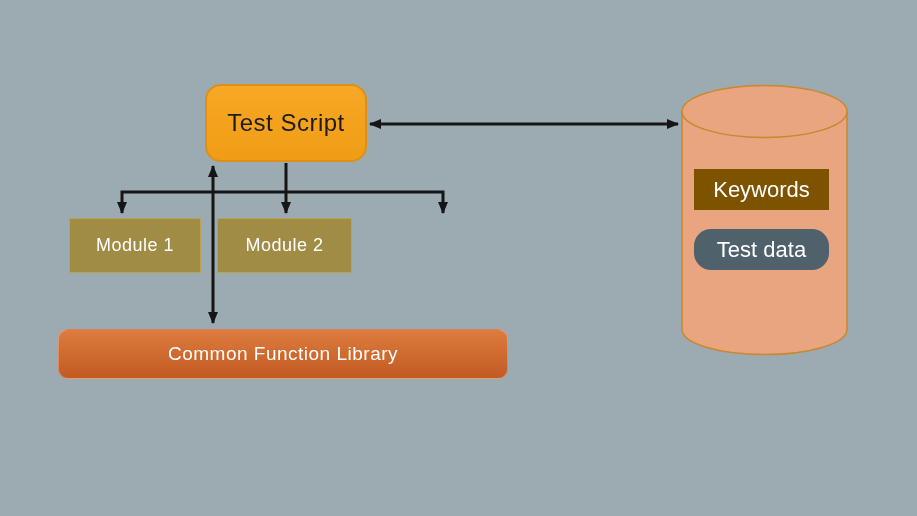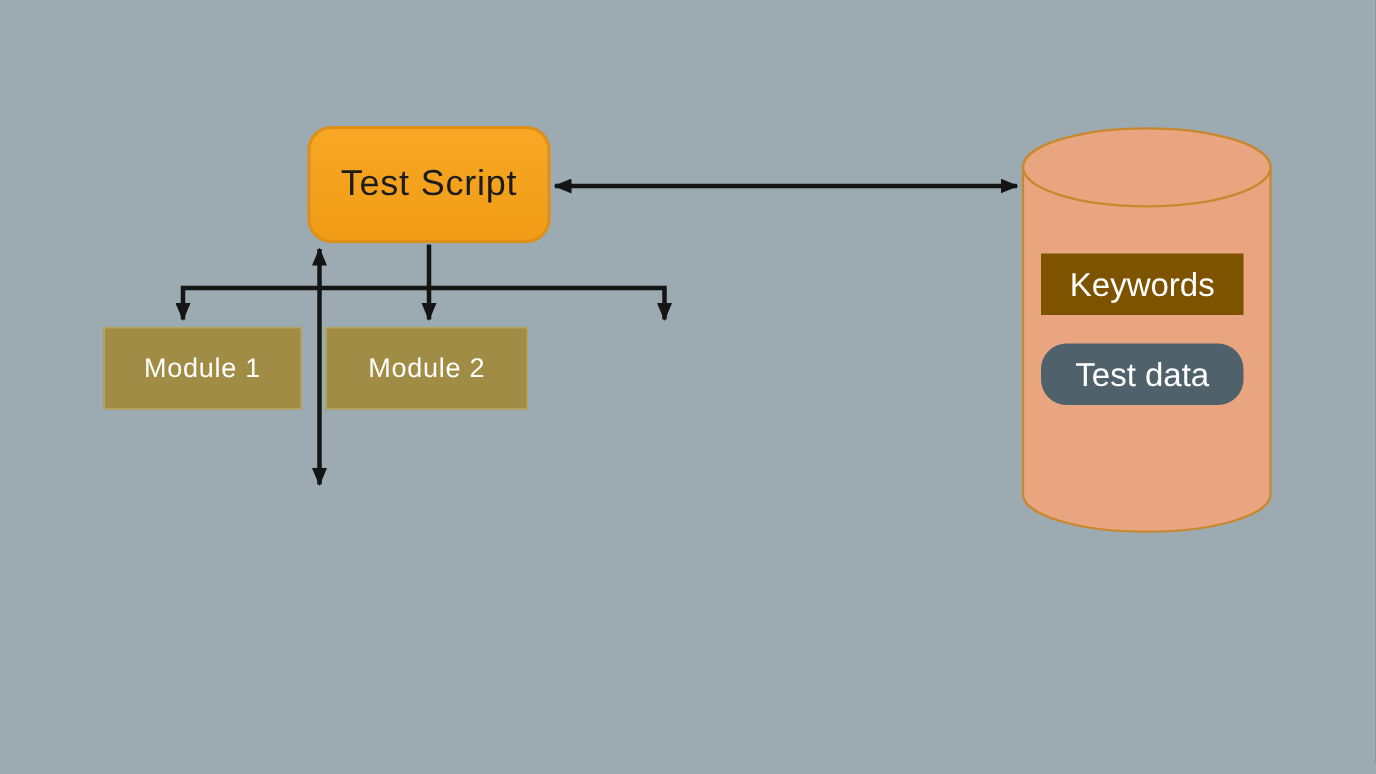--- a/index.html
+++ b/index.html
@@ -127,20 +127,23 @@
     <span>Test Script</span>
   </div>
 
   <div class="node module module-1">
     <span>Module 1</span>
   </div>
   <div class="node module module-2">
     <span>Module 2</span>
   </div>
 
+  <div class="node library">
+    <span>Common Function Library</span>
+  </div>
 
   <div class="node db-label keywords">
     <span>Keywords</span>
   </div>
   <div class="node db-label test-data">
     <span>Test data</span>
   </div>
 
 </div>
 

